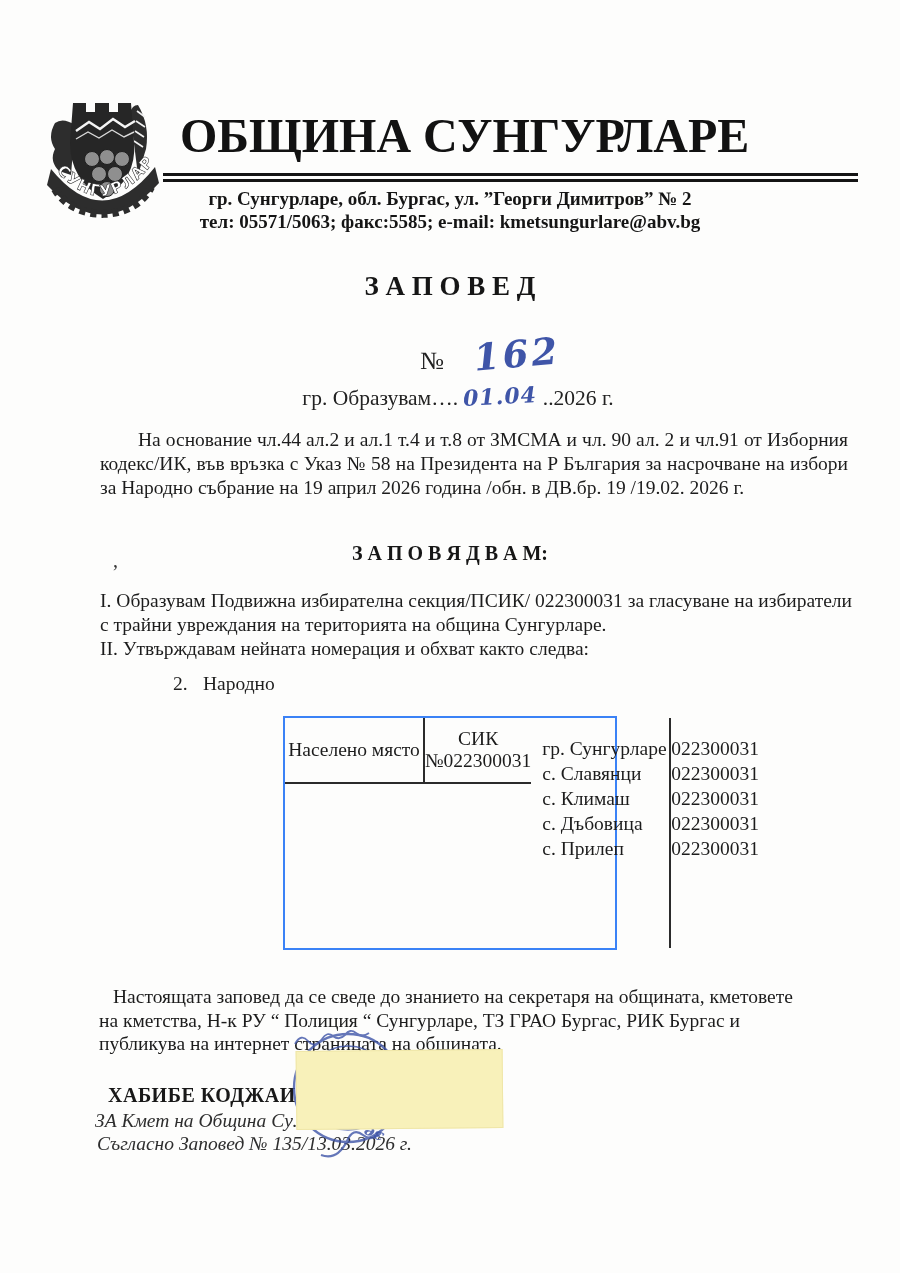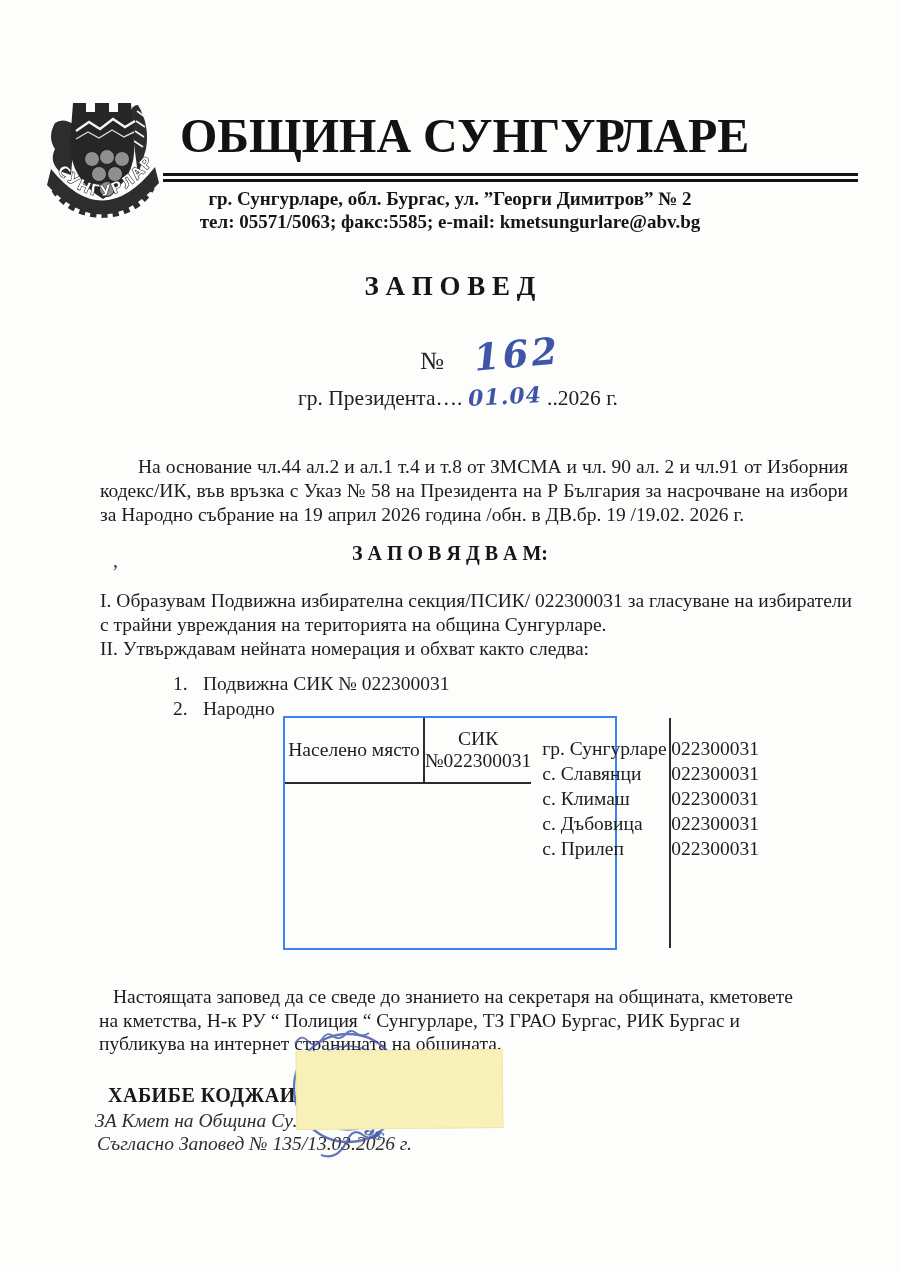--- a/index.html
+++ b/index.html
@@ -52,21 +52,21 @@
     position:absolute; left:0; top:384px; width:900px; text-align:center;
     font-size:21.5px; color:#222; transform:translateX(8px);
   }
   .date-value {
     display:inline-block; font-size:22px; transform:rotate(-3deg) translateY(-1px);
     letter-spacing:1px;
   }
 
   
   .grounds {
-    position:absolute; left:100px; top:455px; width:748px;
+    position:absolute; left:100px; top:428px; width:748px;
     font-size:19.5px; line-height:24px; text-align:justify; text-indent:38px;
     color:#1c1c1c;
   }
   .command-heading {
     position:absolute; left:0; top:542px; width:900px; text-align:center;
     font-size:20px; font-weight:bold; color:#161616;
   }
   .artifact {
     position:absolute; left:113px; top:549px; font-size:20px; color:#333;
   }
@@ -166,39 +166,36 @@
   <div class="addr2">тел: 05571/5063; факс:5585; e-mail: kmetsungurlare@abv.bg</div>
 
   <div class="doc-title">З А П О В Е Д</div>
 
   <div class="num-line">
     <span class="num-label">№</span>
     <span class="hand num-value">162</span>
   </div>
 
   <div class="place-line">
-    <span>гр. Президента….</span>
+    <span>гр. Образувам….</span>
     <span class="hand date-value">01.04</span>
     <span>..2026 г.</span>
   </div>
 
   <div class="grounds">На основание чл.44 ал.2 и ал.1 т.4 и т.8 от ЗМСМА и чл. 90 ал. 2 и чл.91 от Изборния кодекс/ИК,  във връзка с Указ № 58 на Президента на Р България за насрочване на избори за Народно събрание на 19 април 2026 година /обн.  в ДВ.бр. 19 /19.02. 2026 г.</div>
 
   <span class="artifact">,</span>
   <div class="command-heading">З А П О В Я Д В А М:</div>
 
   <div class="items">
     <div class="p1">I. Образувам Подвижна избирателна секция/ПСИК/ 022300031 за гласуване на избиратели с трайни увреждания  на територията  на община Сунгурларе.</div>
     <div class="p2">II. Утвърждавам нейната номерация и обхват както следва:</div>
   </div>
 
   <div class="list">
-    <div class="row">
-      <span class="li-num">1.</span><span>Подвижна СИК  № 022300031</span>
-    </div>
     <div class="row">
       <span class="li-num">2.</span><span>Народно</span>
     </div>
   </div>
 
   <div class="scope-table">
     <div class="t-head">
       <div class="c1">Населено място</div>
       <div class="c2">СИК №022300031</div>
     </div>

